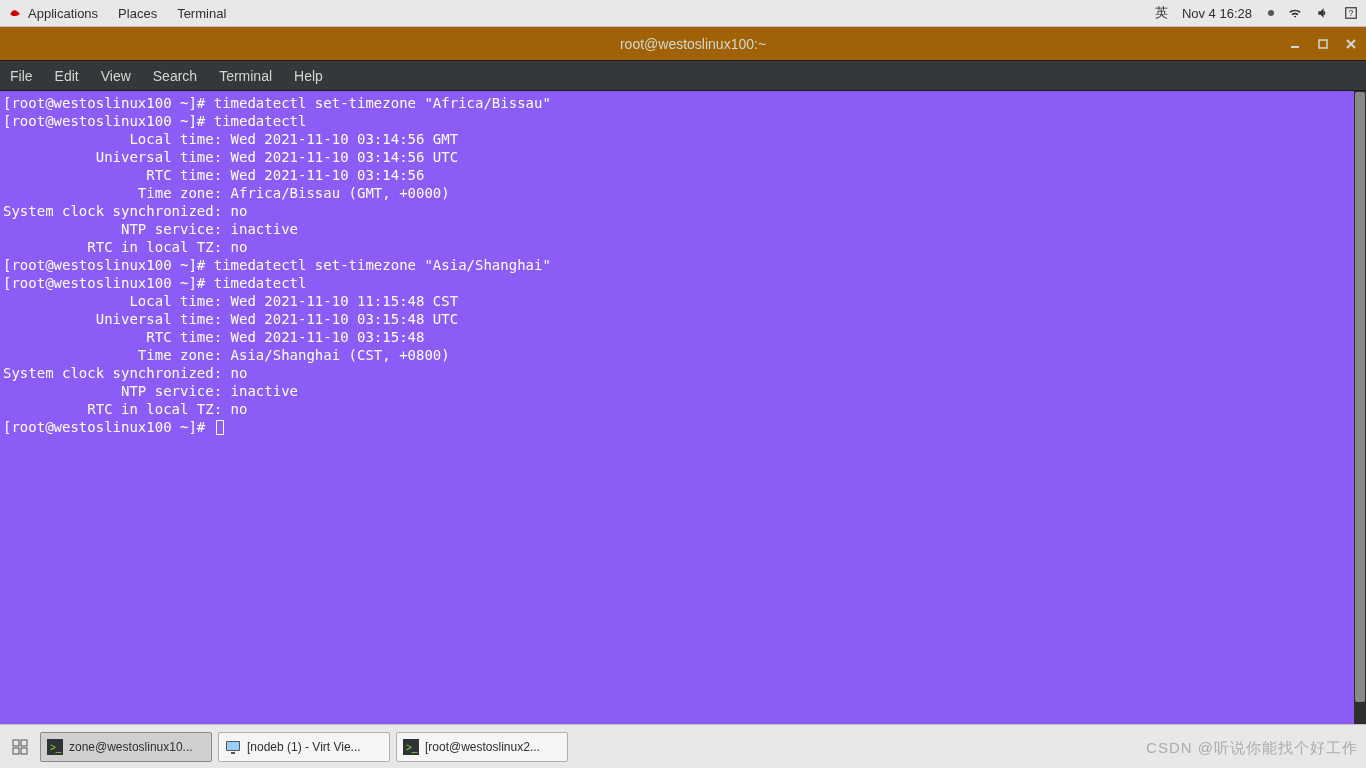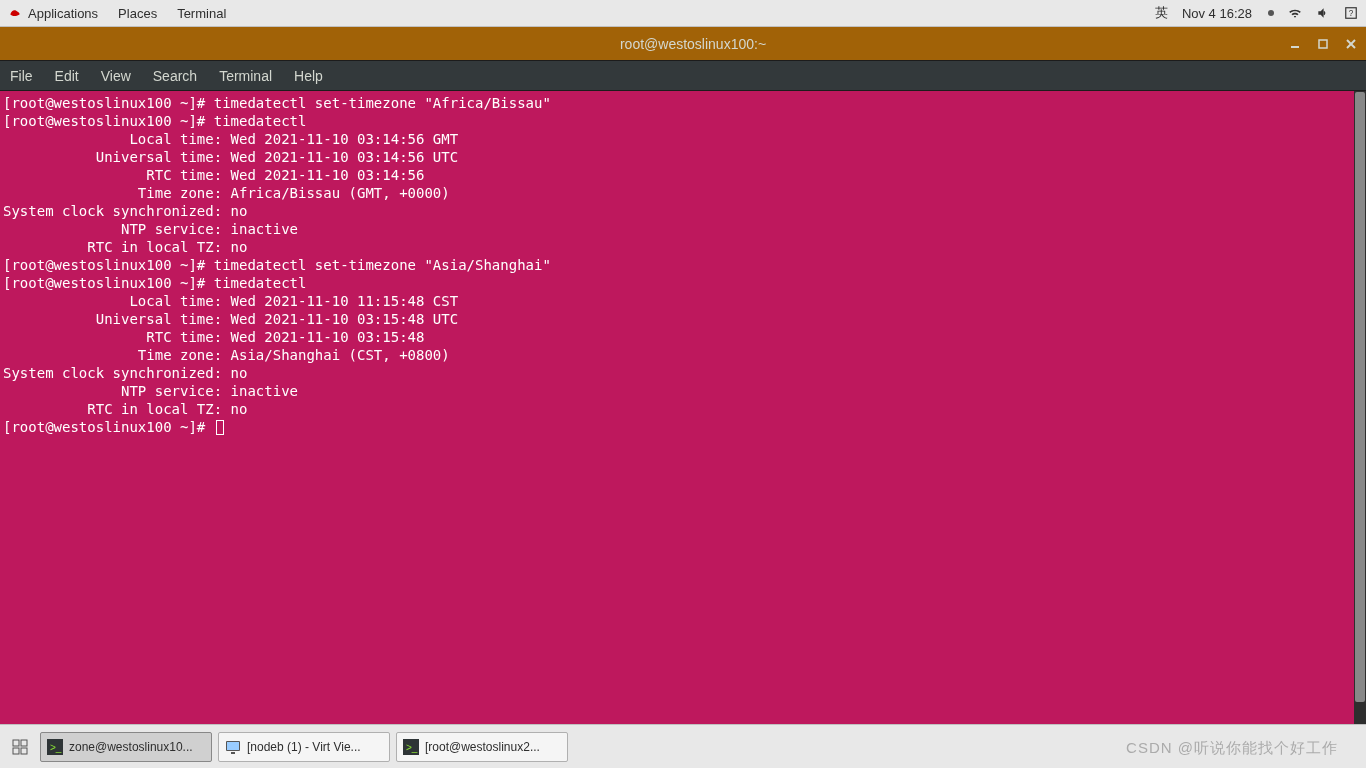--- a/index.html
+++ b/index.html
@@ -13,33 +13,33 @@
 .status-dot { width: 6px; height: 6px; background: #555; border-radius: 50%; display: inline-block; margin-left: 2px; }
 .tray-icon { width: 14px; height: 14px; }
 
 .titlebar { height: 34px; background: #a16207; display: flex; align-items: center; justify-content: center; position: relative; color: #d3d7cf; font-size: 14px; border-bottom: 1px solid #1c1c1c; padding-left: 20px; }
 .win-controls { position: absolute; right: 8px; display: flex; gap: 14px; align-items: center; }
 .win-btn { width: 14px; height: 14px; display: flex; align-items: center; justify-content: center; cursor: default; color: #d3d7cf; font-size: 12px; }
 
 .menubar { height: 30px; background: #33393b; display: flex; align-items: center; padding: 0 10px; gap: 22px; color: #d3d7cf; font-size: 14px; border-bottom: 1px solid #1c1c1c; }
 .menubar span { cursor: default; }
 
-.terminal-body { background: #be185d; color: #fff; font-family: "DejaVu Sans Mono","Menlo","Consolas",monospace; font-size: 14px; line-height: 18px; padding: 3px 3px; height: 633px; white-space: pre; overflow: hidden; position: relative; }
+.terminal-body { background: #8b5cf6; color: #fff; font-family: "DejaVu Sans Mono","Menlo","Consolas",monospace; font-size: 14px; line-height: 18px; padding: 3px 3px; height: 633px; white-space: pre; overflow: hidden; position: relative; }
 .cursor-block { display: inline-block; width: 8px; height: 15px; border: 1px solid #fff; vertical-align: text-bottom; margin-left: 2px; }
 .scrollbar { position: absolute; right: 0; top: 0; width: 12px; height: 100%; background: #2e2e2e; }
 .scrollbar-thumb { width: 10px; margin: 1px; background: #888; border-radius: 2px; height: 610px; }
 
 .taskbar { position: absolute; bottom: 0; left: 0; width: 100%; height: 44px; background: #e8e8e8; display: flex; align-items: center; padding: 0 6px; gap: 6px; border-top: 1px solid #c0c0c0; }
 .task-launcher { width: 28px; height: 28px; display: flex; align-items: center; justify-content: center; }
 .task-item { height: 30px; width: 172px; background: #f5f5f5; border: 1px solid #b0b0b0; border-radius: 2px; display: flex; align-items: center; padding: 0 6px; gap: 6px; font-size: 12px; color: #2e2e2e; overflow: hidden; white-space: nowrap; text-overflow: ellipsis; cursor: default; }
 .task-item.active { background: #d0d0d0; border-color: #888; }
 .task-icon { width: 16px; height: 16px; flex-shrink: 0; }
 .task-label { overflow: hidden; text-overflow: ellipsis; }
 
-.watermark { position: absolute; right: 28px; bottom: 10px; font-size: 15px; color: rgba(120,120,120,0.55); letter-spacing: 1px; pointer-events: none; font-family: sans-serif; }
+.watermark { position: absolute; right: 8px; bottom: 10px; font-size: 15px; color: rgba(120,120,120,0.55); letter-spacing: 1px; pointer-events: none; font-family: sans-serif; }
 </style>
 </head>
 <body>
 
 <div class="topbar">
   <svg class="hat-icon" viewBox="0 0 24 24">
       <path fill="#c00" d="M4 14c2-6 6-8 10-6s6 4 6 6c-4 4-14 4-16 0z"></path>
     </svg>
   <div class="topbar-left">
     <span class="topbar-item">Applications</span>

